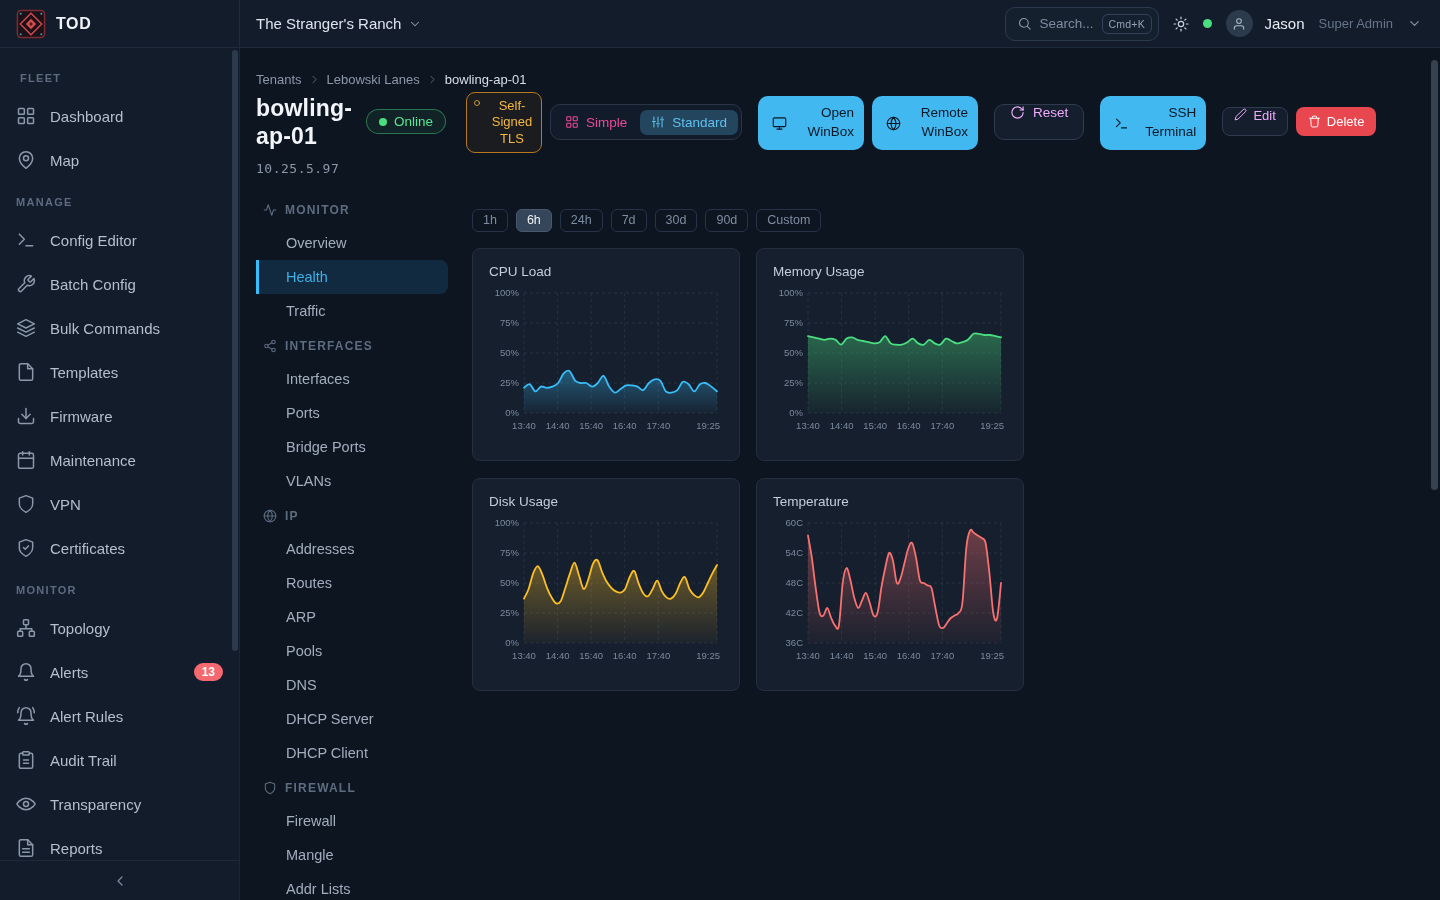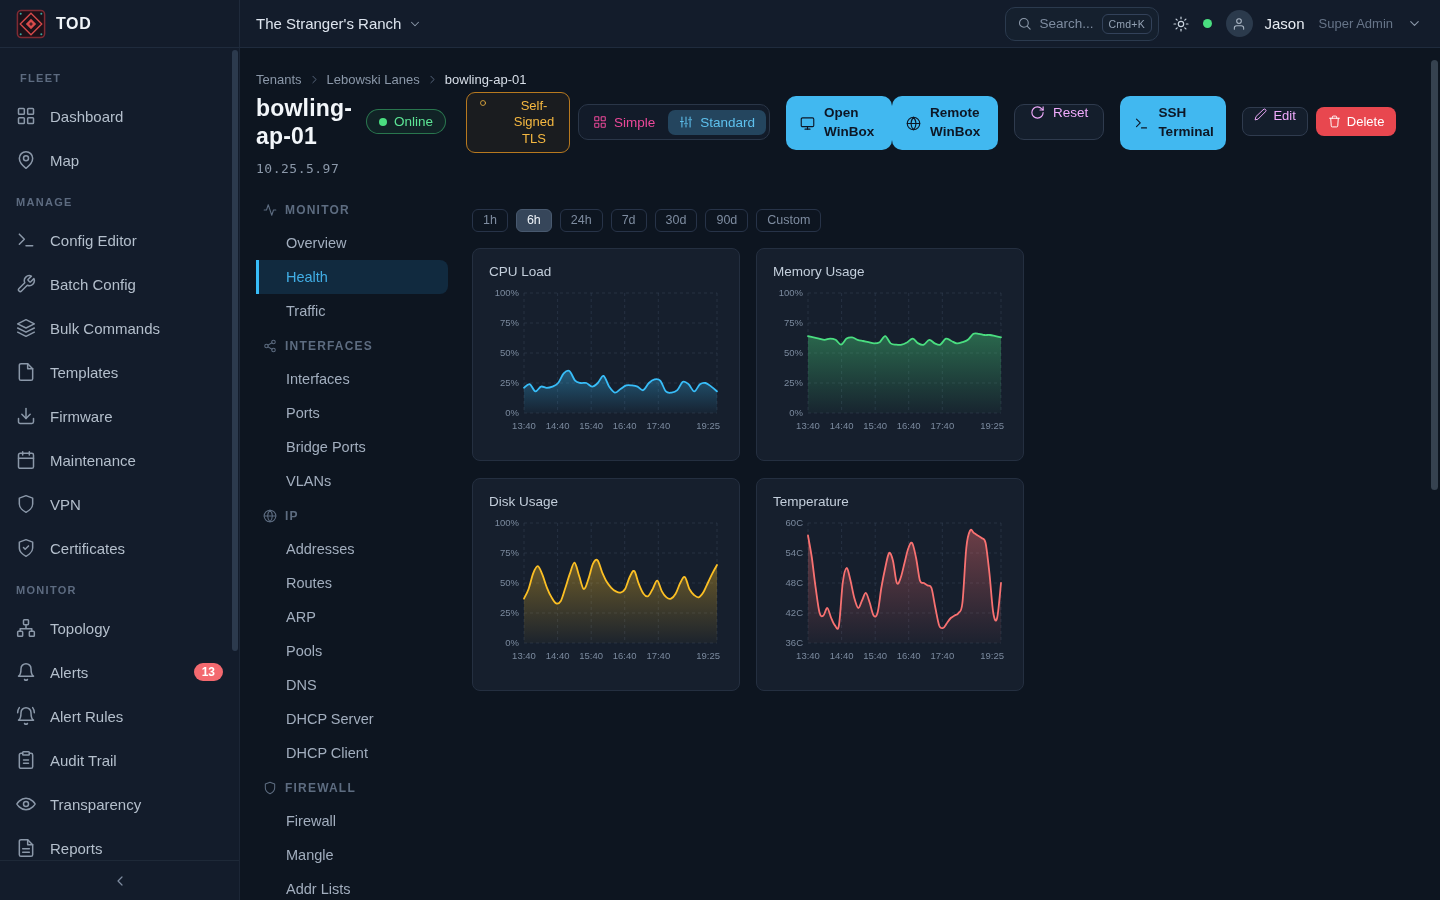--- a/index.html
+++ b/index.html
@@ -58,35 +58,35 @@
 
   .head-row { display:flex; align-items:flex-start; margin-top:7px; }
   .title-col { width:100px; flex:none; }
   .dev-name { font-size:23px; font-weight:700; color:#f2f6fa; line-height:1.23; letter-spacing:.2px; }
   .dev-ip { margin-top:10px; font-family:"DejaVu Sans Mono", monospace; font-size:13px; letter-spacing:.5px; color:#8b98a9; }
 
   .badge-online { margin-left:10px; margin-top:15px; display:inline-flex; align-items:center; gap:7px;
     border:1px solid rgba(74,222,128,.45); background:rgba(74,222,128,.07); color:#5ce495;
     font-size:13.5px; padding:4px 12px; border-radius:999px; }
   .odot { width:8px; height:8px; border-radius:50%; background:#4ade80; }
-  .badge-tls { margin-left:20px; margin-top:-2px; display:inline-flex; align-items:flex-start; gap:22px;
-    border:1px solid #b7791f; background:rgba(245,158,11,.06); color:#f5b841; border-radius:9px; padding:5px 11px; cursor:pointer; }
+  .badge-tls { margin-left:20px; margin-top:-2px; display:inline-flex; align-items:flex-start; gap:6px;
+    border:1px solid #b7791f; background:rgba(245,158,11,.06); color:#f5b841; border-radius:9px; padding:5px 5px; cursor:pointer; }
   .badge-tls .tlsic { color:#f5b841; }
   .tls-text { width:48px; font-size:13px; line-height:1.25; text-align:center; }
 
   .segmented { margin-left:8px; margin-top:10px; display:inline-flex; align-items:center; gap:2px;
     background:#121b29; border:1px solid #2a3648; border-radius:10px; padding:3px; height:36px; }
   .seg { display:inline-flex; align-items:center; gap:7px; border:none; background:transparent; color:#ec4899;
     font-size:13.5px; font-family:inherit; padding:5px 11px; border-radius:7px; cursor:pointer; }
   .seg.sel { background:#24455e; color:#5ec1ee; }
   .btn-winbox { margin-left:16px; margin-top:2px; width:106px; height:54px; background:#41b8f0; color:#0d1726;
     border:none; border-radius:10px; display:inline-flex; align-items:center; gap:9px; padding:0 0 0 14px;
     font-size:13.5px; font-weight:500; cursor:pointer; font-family:inherit; }
-  .btn-winbox .btn2line { width:58px; text-align:left; line-height:1.4;font-weight:bold; }
-  .btn-winbox + .btn-winbox { margin-left:0; }
+  .btn-winbox .btn2line { width:58px; text-align:right; line-height:1.4; }
+  .btn-winbox + .btn-winbox { margin-left:8px; }
   .btn-ghost { margin-left:16px; margin-top:10px; height:36px; display:inline-flex; align-items:flex-start; gap:8px;
     background:#141e2c; border:1px solid #2f3b4e; border-radius:10px; color:#f0abfc; padding:0 15px;
     font-size:13.5px; cursor:pointer; font-family:inherit; }
   .btn-ghost.sm { margin-top:13px; height:29px; border-radius:8px; padding:0 11px; font-size:13px; gap:6px; }
   .btn-danger { margin-left:8px; margin-top:13px; height:29px; display:inline-flex; align-items:center; gap:6px;
     background:#e8474f; border:none; border-radius:8px; color:#fff; padding:0 12px; font-size:13px; cursor:pointer; font-family:inherit; }
 
   .content-row { display:flex; margin-top:16px; }
   .subnav { width:192px; flex:none; }
   .sn-head { display:flex; align-items:center; gap:8px; padding:9px 0 9px 7px; font-size:12px; font-weight:700;

